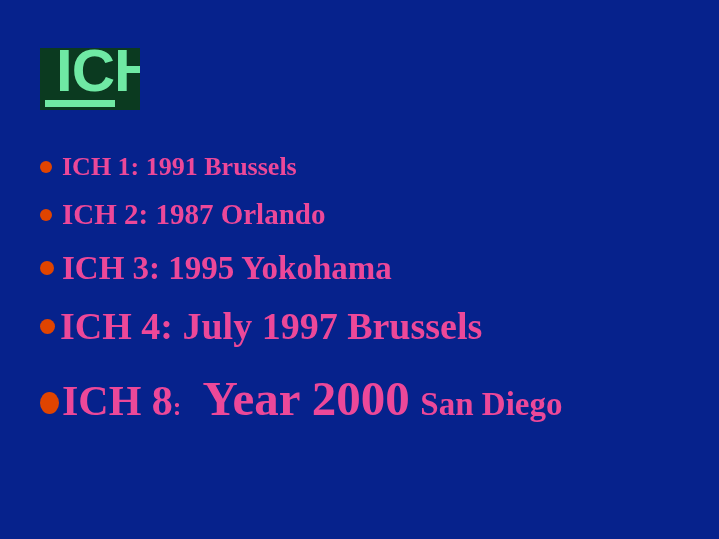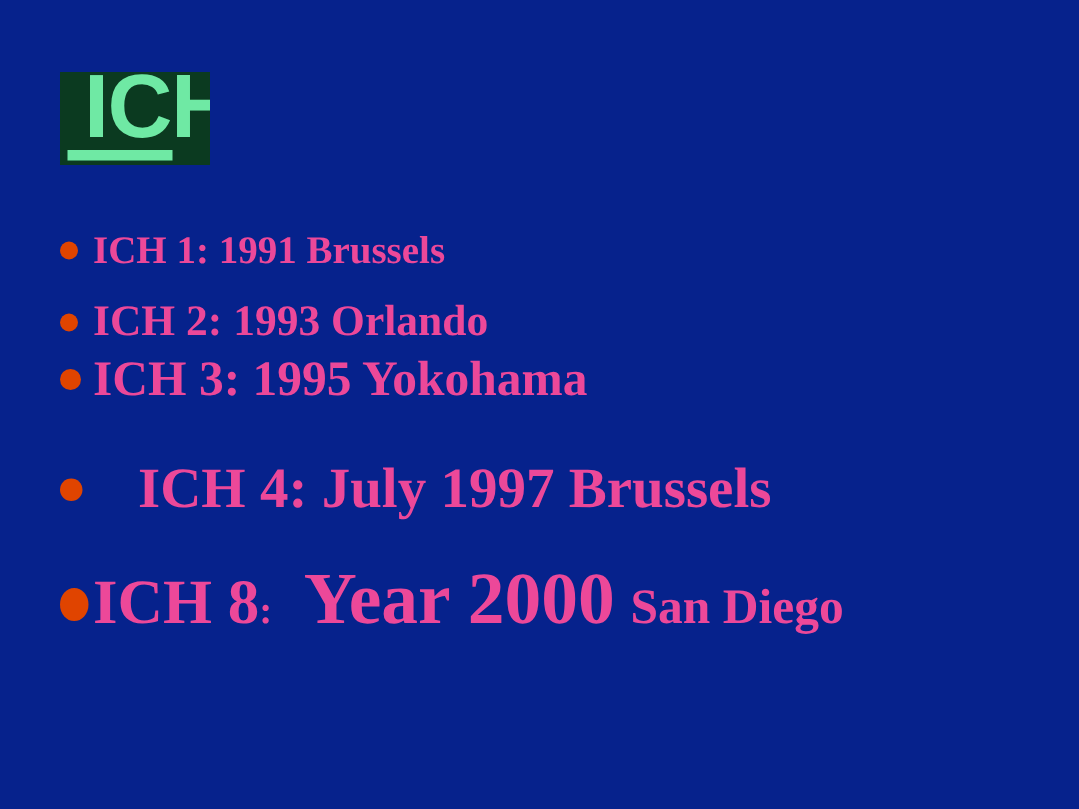--- a/index.html
+++ b/index.html
@@ -98,25 +98,25 @@
 
   
   #row1 { top: 0px; }
   #row1 .bullet { width: 12px; height: 12px; margin-right: 10px; }
   #row1 .rowtext { font-size: 26px; line-height: 30px; }
 
   #row2 { top: 46px; }
   #row2 .bullet { width: 12px; height: 12px; margin-right: 10px; }
   #row2 .rowtext { font-size: 29px; line-height: 33px; }
 
-  #row3 { top: 82px; }
+  #row3 { top: 97px; }
   #row3 .bullet { width: 14px; height: 14px; margin-right: 8px; }
   #row3 .rowtext { font-size: 33px; line-height: 38px; }
 
-  #row4 { top: 152px; gap: 32px; }
+  #row4 { top: 152px; }
   #row4 .bullet { width: 15px; height: 15px; margin-right: 5px; }
   #row4 .rowtext { font-size: 38px; line-height: 44px; }
 
   #row5 { top: 222px; }
   #row5 .bullet { width: 19px; height: 22px; border-radius: 50%; margin-right: 3px; }
   #row5 .rowtext { font-size: 42px; line-height: 50px; }
   #row5 .sz-small { font-size: 26px; }
   #row5 .sz-big   { font-size: 49px; }
   #row5 .sz-med   { font-size: 33px; }
 </style>
@@ -133,21 +133,21 @@
 
   <div id="bullets">
 
     <div class="row" id="row1">
       <span class="bullet"></span>
       <span class="rowtext">ICH 1:  1991 Brussels</span>
     </div>
 
     <div class="row" id="row2">
       <span class="bullet"></span>
-      <span class="rowtext">ICH 2:  1993 Orlando</span>
+      <span class="rowtext">ICH 2:  1987 Orlando</span>
     </div>
 
     <div class="row" id="row3">
       <span class="bullet"></span>
       <span class="rowtext">ICH 3:  1995 Yokohama</span>
     </div>
 
     <div class="row" id="row4">
       <span class="bullet"></span>
       <span class="rowtext">ICH 4:  July 1997 Brussels</span>

